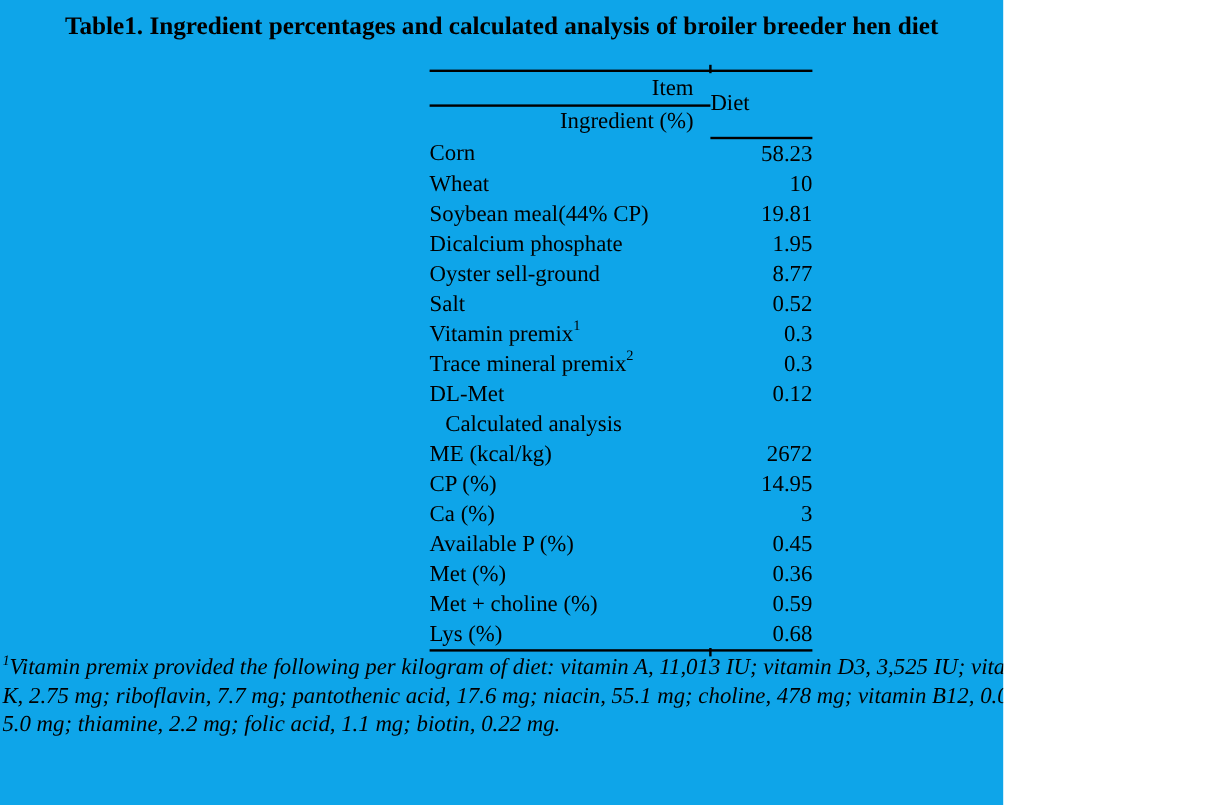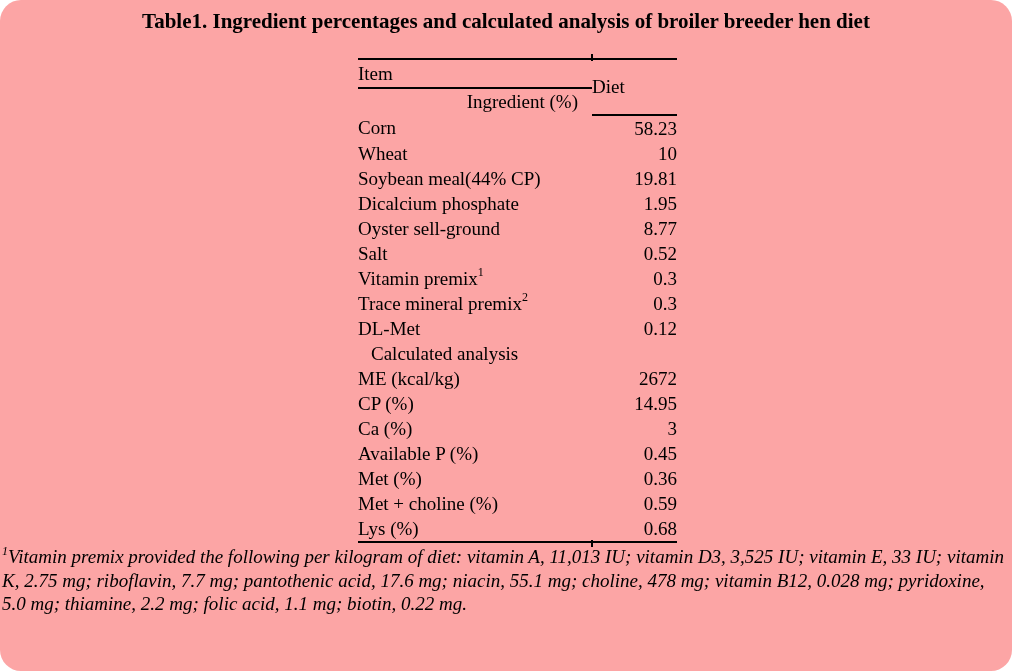--- a/index.html
+++ b/index.html
@@ -4,25 +4,24 @@
 <style>
   html, body {
     margin: 0;
     padding: 0;
     background: #ffffff;
     color: #000000;
     font-family: "Liberation Serif", "DejaVu Serif", serif;
   }
   .page {
     position: relative;
-    width: 1012px;
+    width: 836px;
     height: 671px;
-    background: #fca5a5;
+    background: #0ea5e9;
     overflow: hidden;
-    border-radius: 21px;
   }
   .title {
     margin: 0;
     padding-top: 8px;
     text-align: center;
     font-weight: bold;
     font-size: 21px;
     line-height: 26px;
   }
   .table-wrap {
@@ -37,21 +36,21 @@
     border-collapse: collapse;
     border-top: 2px solid #000000;
     border-bottom: 2px solid #000000;
     font-size: 19px;
   }
   col.c1 { width: 234px; }
   col.c2 { width: 85px; }
   td { padding: 0; vertical-align: middle; }
   td.h-item {
     height: 27px;
-    text-align: left;
+    text-align: right;
     padding-right: 14px;
     border-bottom: 2px solid #000000;
   }
   td.h-diet {
     text-align: left;
     border-bottom: 2px solid #000000;
   }
   td.h-sub {
     height: 26px;
     text-align: right;

